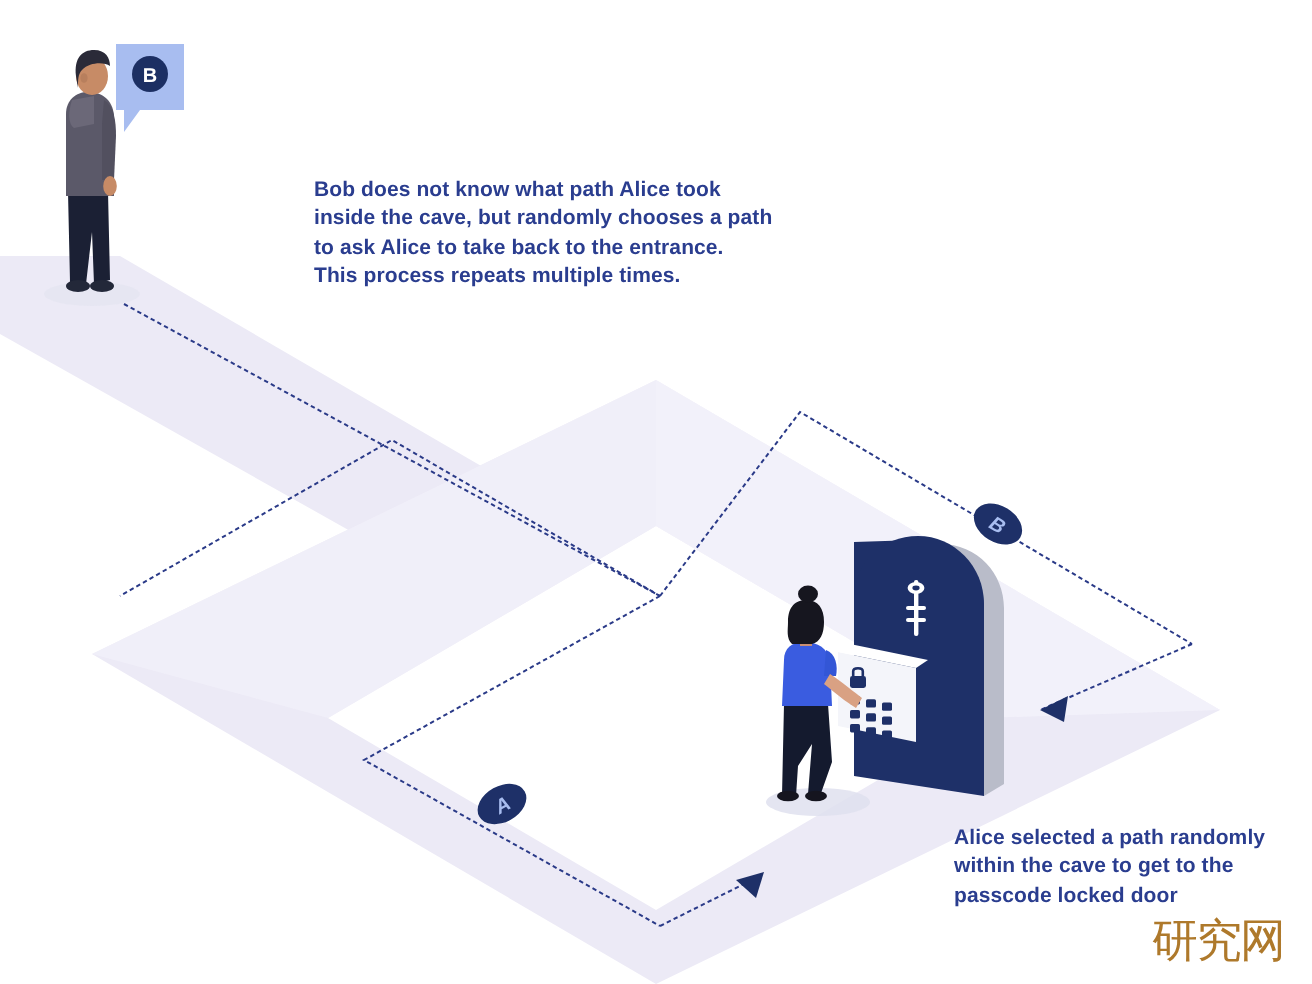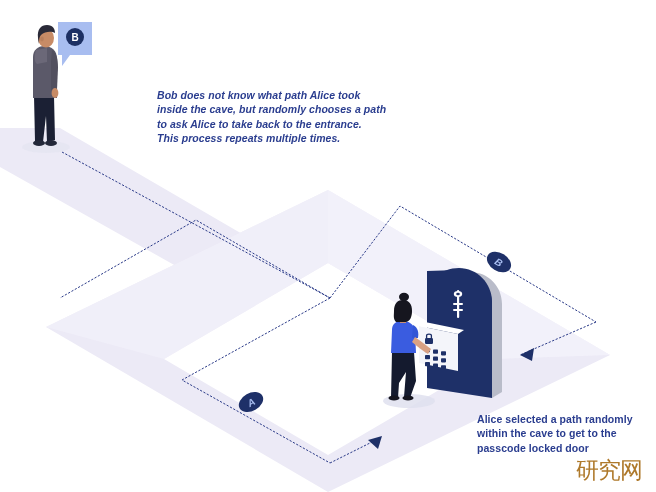--- a/index.html
+++ b/index.html
@@ -27,21 +27,20 @@
     font-size: 10.5px;
     font-weight: bold;
     line-height: 14.4px;
     letter-spacing: 0.05px;
     white-space: pre-line;
   }
   #caption-bob {
     left: 157px;
     top: 88px;
     width: 260px;
-    font-style: italic;
   }
   #caption-alice {
     left: 477px;
     top: 412px;
     width: 180px;
   }
   #watermark {
     position: absolute;
     left: 576px;
     top: 455px;

